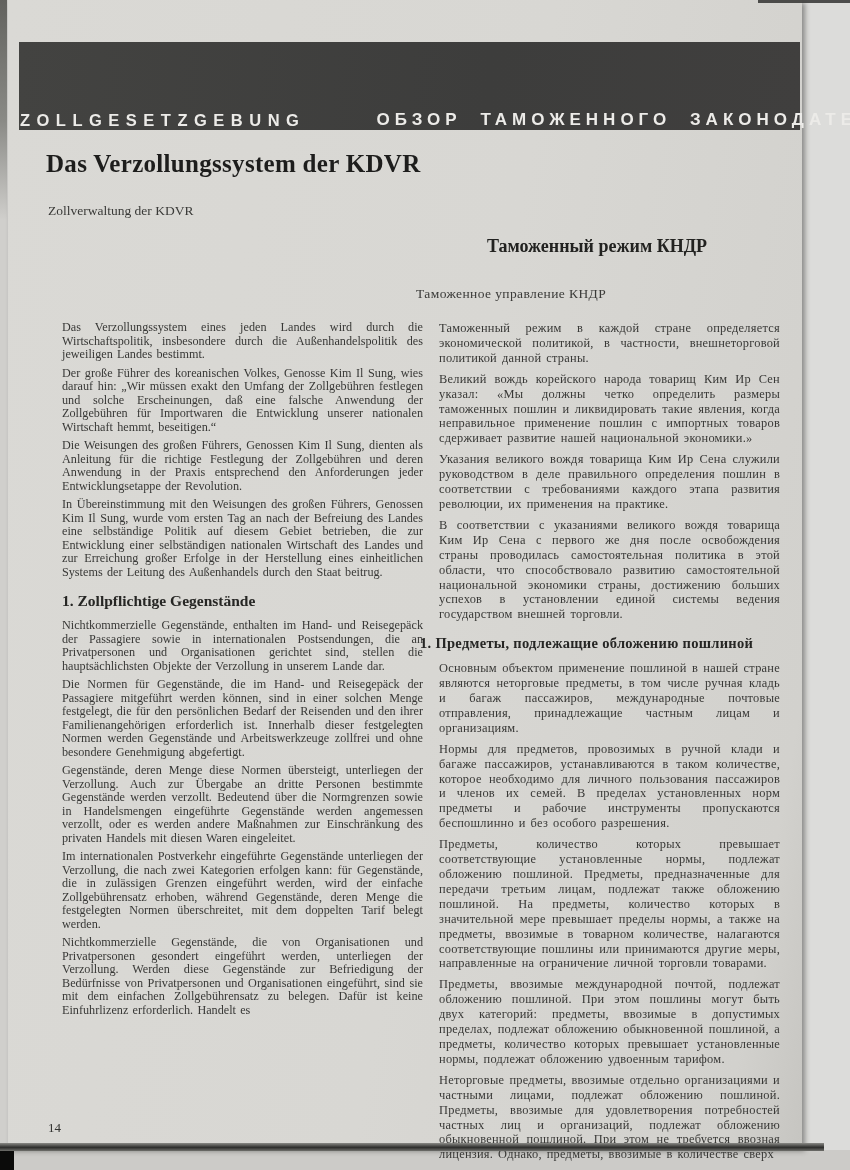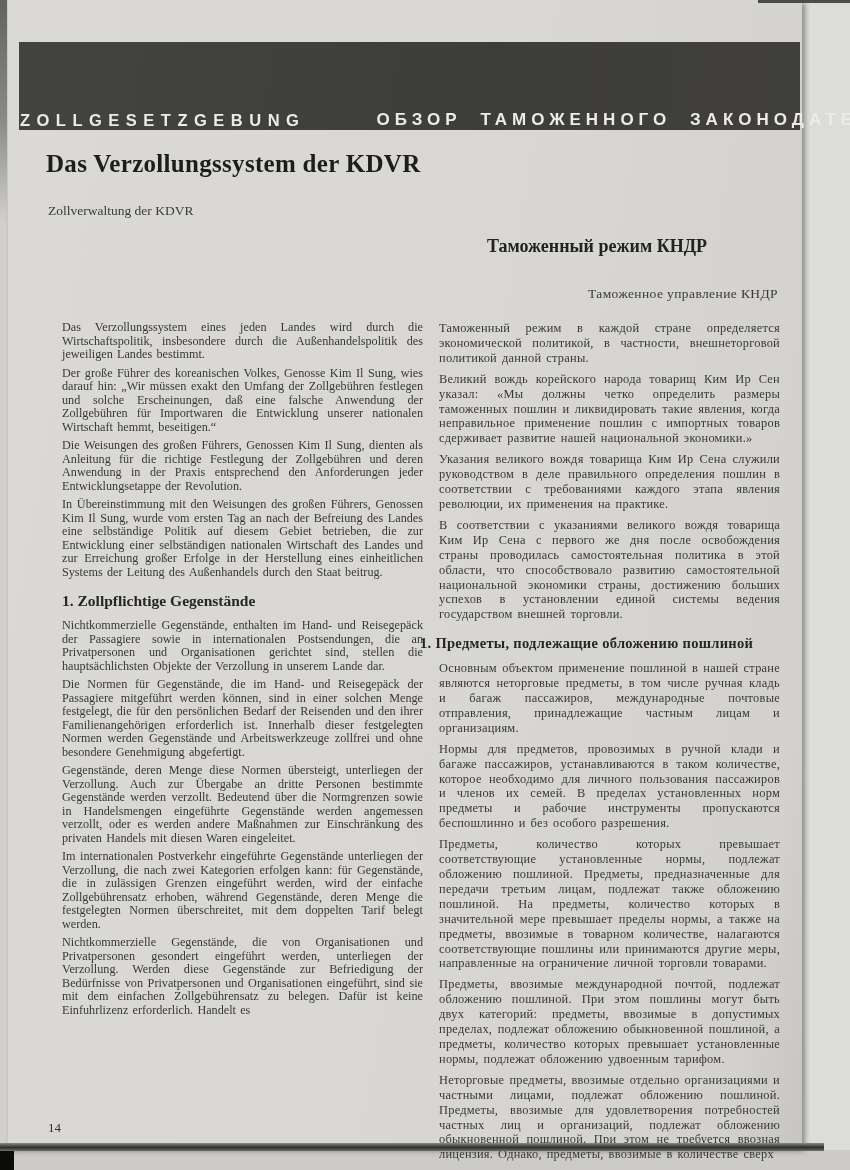--- a/index.html
+++ b/index.html
@@ -63,21 +63,21 @@
   .de-subtitle{
     position:absolute;left:40px;top:203px;
     font-size:13.5px;color:#3a3a38;
   }
   .ru-title{
     position:absolute;left:408px;top:236px;width:362px;
     text-align:center;font-size:18px;font-weight:bold;color:#222220;
   }
   .ru-subtitle{
     position:absolute;left:408px;top:286px;width:362px;
-    text-align:right;font-size:13.5px;color:#3a3a38;letter-spacing:0.4px;
+    text-align:left;font-size:13.5px;color:#3a3a38;letter-spacing:0.4px;
   }
   
   .col{position:absolute;top:321px;color:#383836;}
   .col-de{left:54px;width:361px;}
   .col-ru{left:412px;width:360px;}
   .col p{
     margin:0 0 5px 0;
     text-align:justify;
     font-size:12.2px;line-height:13.5px;
   }
@@ -124,21 +124,21 @@
       <p>Nichtkommerzielle Gegenstände, enthalten im Hand- und Reisegepäck der Passagiere sowie in internationalen Postsendungen, die an Privatpersonen und Organisationen gerichtet sind, stellen die hauptsächlichsten Objekte der Verzollung in unserem Lande dar.</p>
       <p>Die Normen für Gegenstände, die im Hand- und Reisegepäck der Passagiere mitgeführt werden können, sind in einer solchen Menge festgelegt, die für den persönlichen Bedarf der Reisenden und den ihrer Familienangehörigen erforderlich ist. Innerhalb dieser festgelegten Normen werden Gegenstände und Arbeitswerkzeuge zollfrei und ohne besondere Genehmigung abgefertigt.</p>
       <p>Gegenstände, deren Menge diese Normen übersteigt, unterliegen der Verzollung. Auch zur Übergabe an dritte Personen bestimmte Gegenstände werden verzollt. Bedeutend über die Normgrenzen sowie in Handelsmengen eingeführte Gegenstände werden angemessen verzollt, oder es werden andere Maßnahmen zur Einschränkung des privaten Handels mit diesen Waren eingeleitet.</p>
       <p>Im internationalen Postverkehr eingeführte Gegenstände unterliegen der Verzollung, die nach zwei Kategorien erfolgen kann: für Gegenstände, die in zulässigen Grenzen eingeführt werden, wird der einfache Zollgebührensatz erhoben, während Gegenstände, deren Menge die festgelegten Normen überschreitet, mit dem doppelten Tarif belegt werden.</p>
       <p>Nichtkommerzielle Gegenstände, die von Organisationen und Privatpersonen gesondert eingeführt werden, unterliegen der Verzollung. Werden diese Gegenstände zur Befriedigung der Bedürfnisse von Privatpersonen und Organisationen eingeführt, sind sie mit dem einfachen Zollgebührensatz zu belegen. Dafür ist keine Einfuhrlizenz erforderlich. Handelt es</p>
     </div>
 
     <div class="col col-ru">
       <p>Таможенный режим в каждой стране определяется экономической политикой, в частности, внешнеторговой политикой данной страны.</p>
       <p>Великий вождь корейского народа товарищ Ким Ир Сен указал: «Мы должны четко определить размеры таможенных пошлин и ликвидировать такие явления, когда неправильное применение пошлин с импортных товаров сдерживает развитие нашей национальной экономики.»</p>
-      <p>Указания великого вождя товарища Ким Ир Сена служили руководством в деле правильного определения пошлин в соответствии с требованиями каждого этапа явления революции, их применения на практике.</p>
+      <p>Указания великого вождя товарища Ким Ир Сена служили руководством в деле правильного определения пошлин в соответствии с требованиями каждого этапа развития революции, их применения на практике.</p>
       <p>В соответствии с указаниями великого вождя товарища Ким Ир Сена с первого же дня после освобождения страны проводилась самостоятельная политика в этой области, что способствовало развитию самостоятельной национальной экономики страны, достижению больших успехов в установлении единой системы ведения государством внешней торговли.</p>
       <div class="sec-heading">1. Предметы, подлежащие обложению пошлиной</div>
       <p>Основным объектом применение пошлиной в нашей стране являются неторговые предметы, в том числе ручная кладь и багаж пассажиров, международные почтовые отправления, принадлежащие частным лицам и организациям.</p>
       <p>Нормы для предметов, провозимых в ручной клади и багаже пассажиров, устанавливаются в таком количестве, которое необходимо для личного пользования пассажиров и членов их семей. В пределах установленных норм предметы и рабочие инструменты пропускаются беспошлинно и без особого разрешения.</p>
       <p>Предметы, количество которых превышает соответствующие установленные нормы, подлежат обложению пошлиной. Предметы, предназначенные для передачи третьим лицам, подлежат также обложению пошлиной. На предметы, количество которых в значительной мере превышает пределы нормы, а также на предметы, ввозимые в товарном количестве, налагаются соответствующие пошлины или принимаются другие меры, направленные на ограничение личной торговли товарами.</p>
       <p>Предметы, ввозимые международной почтой, подлежат обложению пошлиной. При этом пошлины могут быть двух категорий: предметы, ввозимые в допустимых пределах, подлежат обложению обыкновенной пошлиной, а предметы, количество которых превышает установленные нормы, подлежат обложению удвоенным тарифом.</p>
       <p>Неторговые предметы, ввозимые отдельно организациями и частными лицами, подлежат обложению пошлиной. Предметы, ввозимые для удовлетворения потребностей частных лиц и организаций, подлежат обложению обыкновенной пошлиной. При этом не требуется ввозная лицензия. Однако, предметы, ввозимые в количестве сверх</p>
     </div>
 
     <div class="page-number">14</div>

